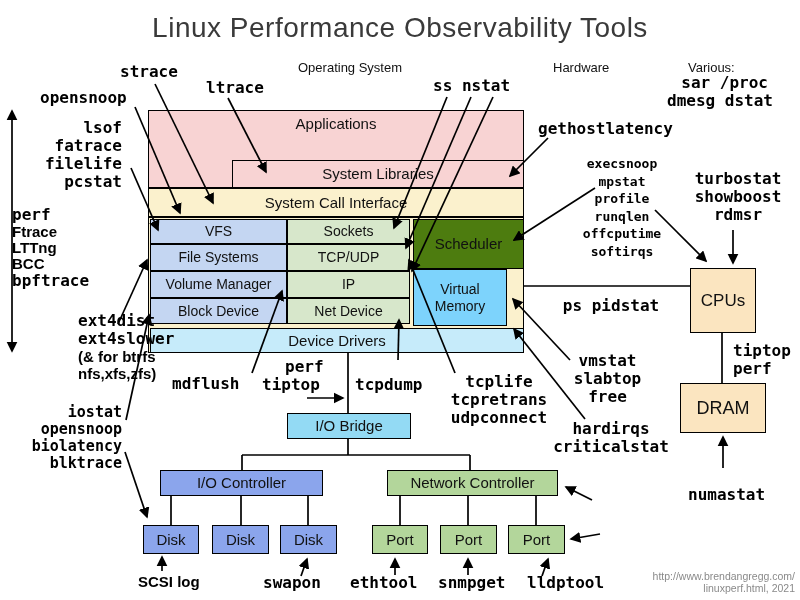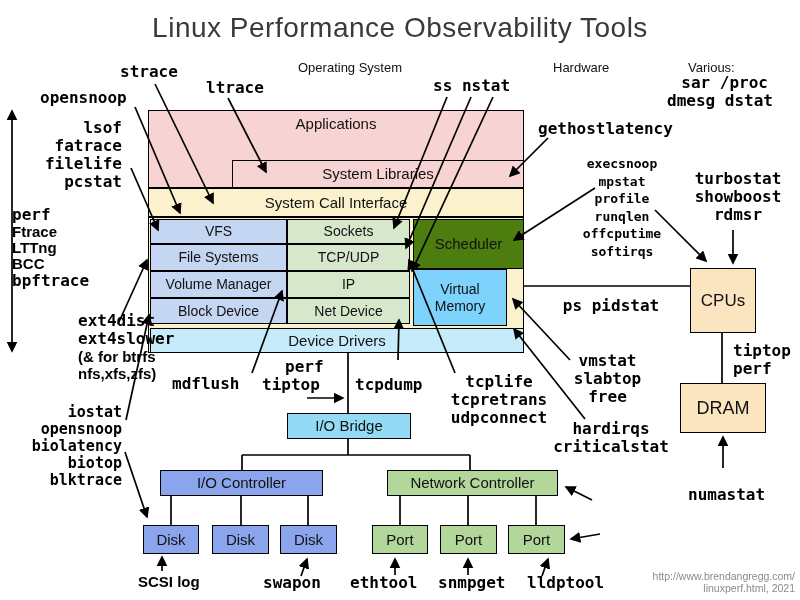--- a/index.html
+++ b/index.html
@@ -199,21 +199,20 @@
     <div class="mono m16">ext4dist</div>
     <div class="mono m16">ext4slower</div>
     <div class="sb" style="line-height:17px;">(&amp; for btrfs</div>
     <div class="sb" style="line-height:17px;">nfs,xfs,zfs)</div>
   </div>
 
   <div class="abs right" style="left:8px;top:404px;width:114px;">
     <div class="mono m15">iostat</div>
     <div class="mono m15">opensnoop</div>
     <div class="mono m15">biolatency</div>
-    <div class="mono m15">biotop</div>
     <div class="mono m15">blktrace</div>
   </div>
 
   <div class="abs mono m16" style="left:172px;top:375px;">mdflush</div>
   <div class="abs mono m16" style="left:285px;top:358px;">perf</div>
   <div class="abs mono m16" style="left:262px;top:376px;">tiptop</div>
   <div class="abs mono m16" style="left:355px;top:376px;">tcpdump</div>
 
   <div class="abs center" style="left:443px;top:373px;width:112px;">
     <div class="mono m16">tcplife</div>

